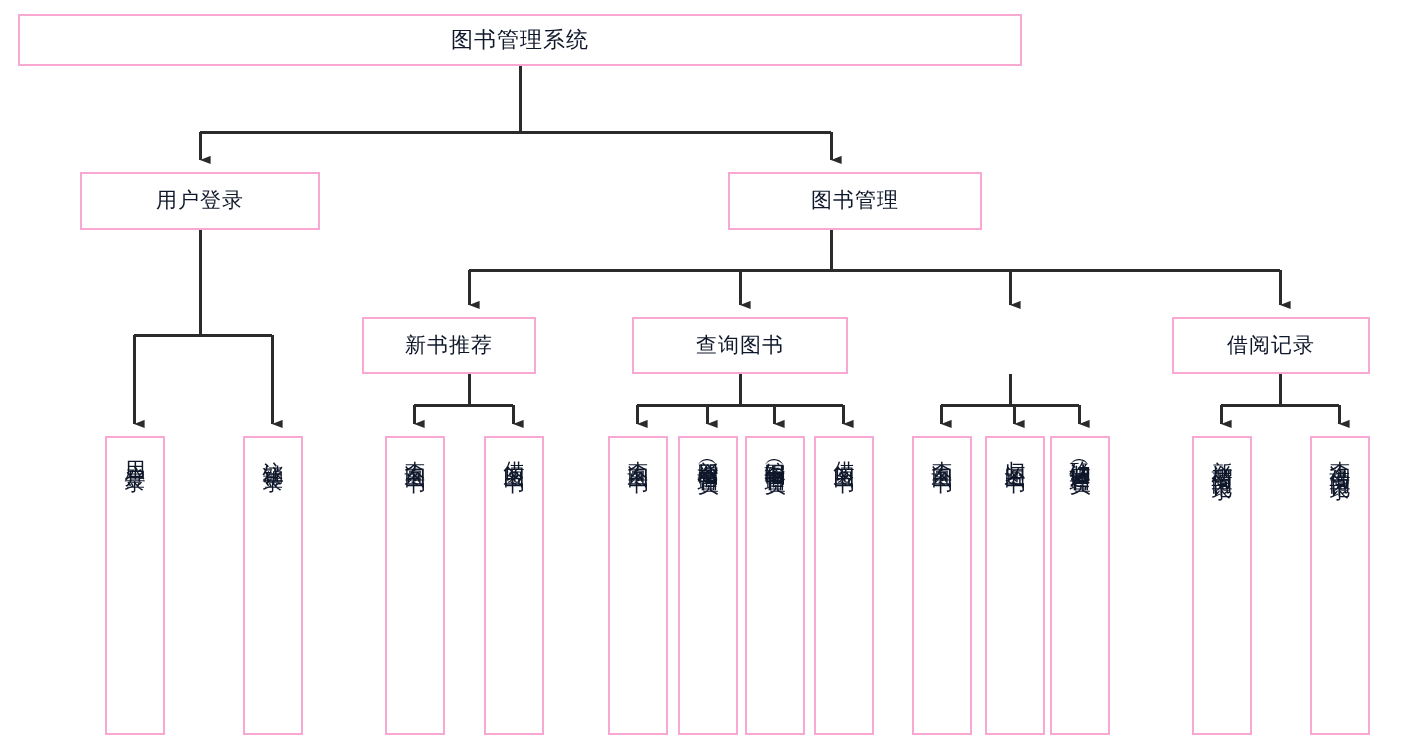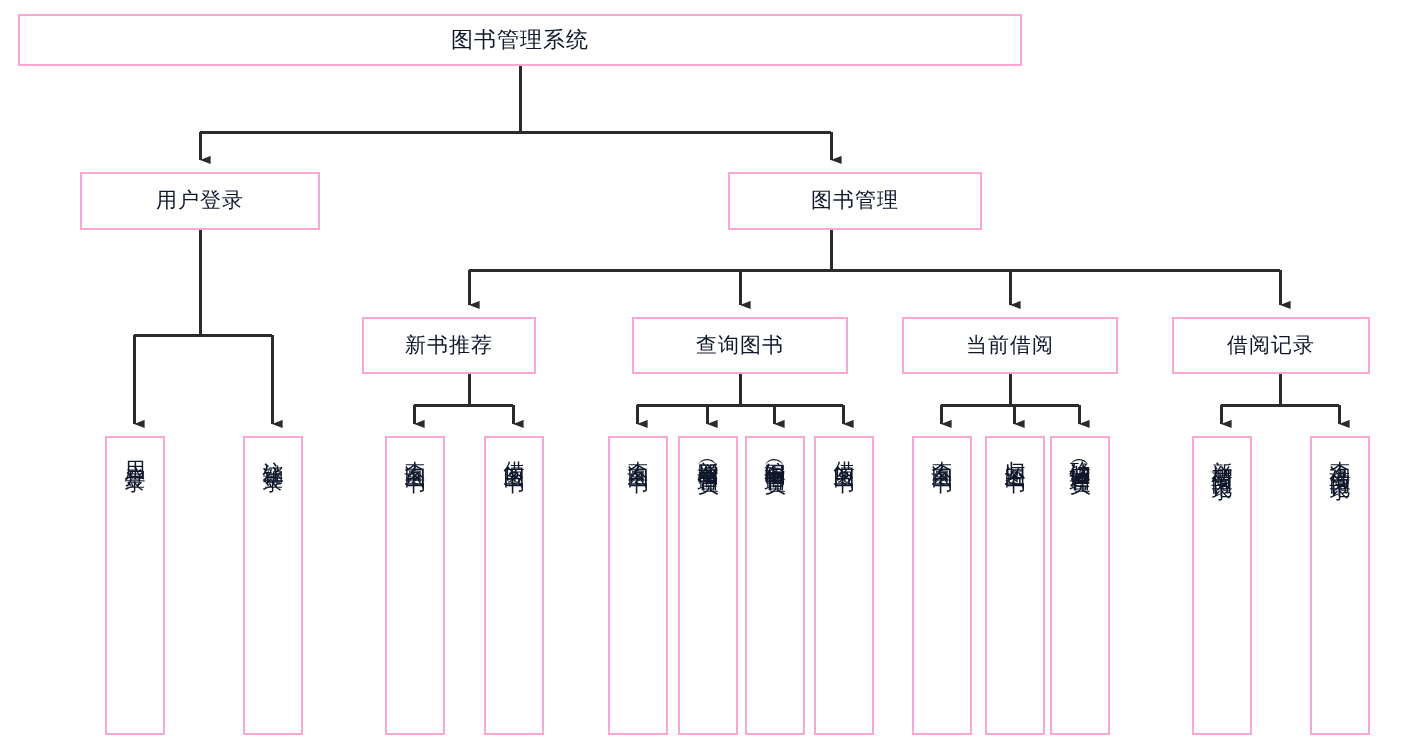--- a/index.html
+++ b/index.html
@@ -139,23 +139,20 @@
   </div>
 
   <div class="node horiz" style="left:362px; top:317px; width:174px; height:57px;">
     <span>新书推荐</span>
   </div>
 
   <div class="node horiz" style="left:632px; top:317px; width:216px; height:57px;">
     <span>查询图书</span>
   </div>
 
-  <div class="node horiz" style="left:902px; top:317px; width:216px; height:57px;">
-    <span>当前借阅</span>
-  </div>
 
   <div class="node horiz" style="left:1172px; top:317px; width:198px; height:57px;">
     <span>借阅记录</span>
   </div>
 
   <div class="node leaf" style="left:105px; top:436px; width:60px; height:299px;">
     <span class="vtext">用户登录</span>
   </div>
 
   <div class="node leaf" style="left:243px; top:436px; width:60px; height:299px;">

